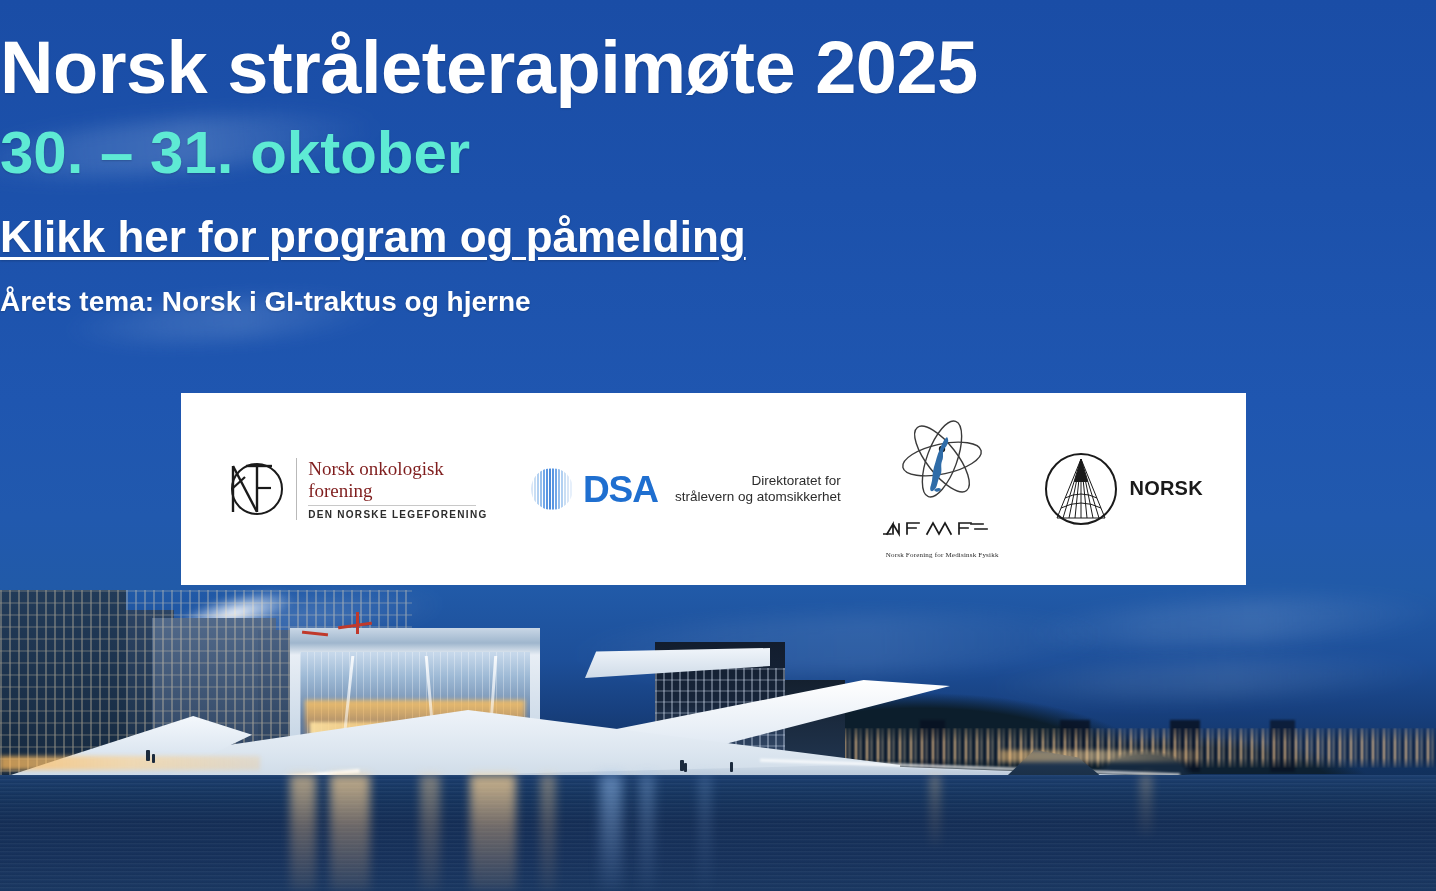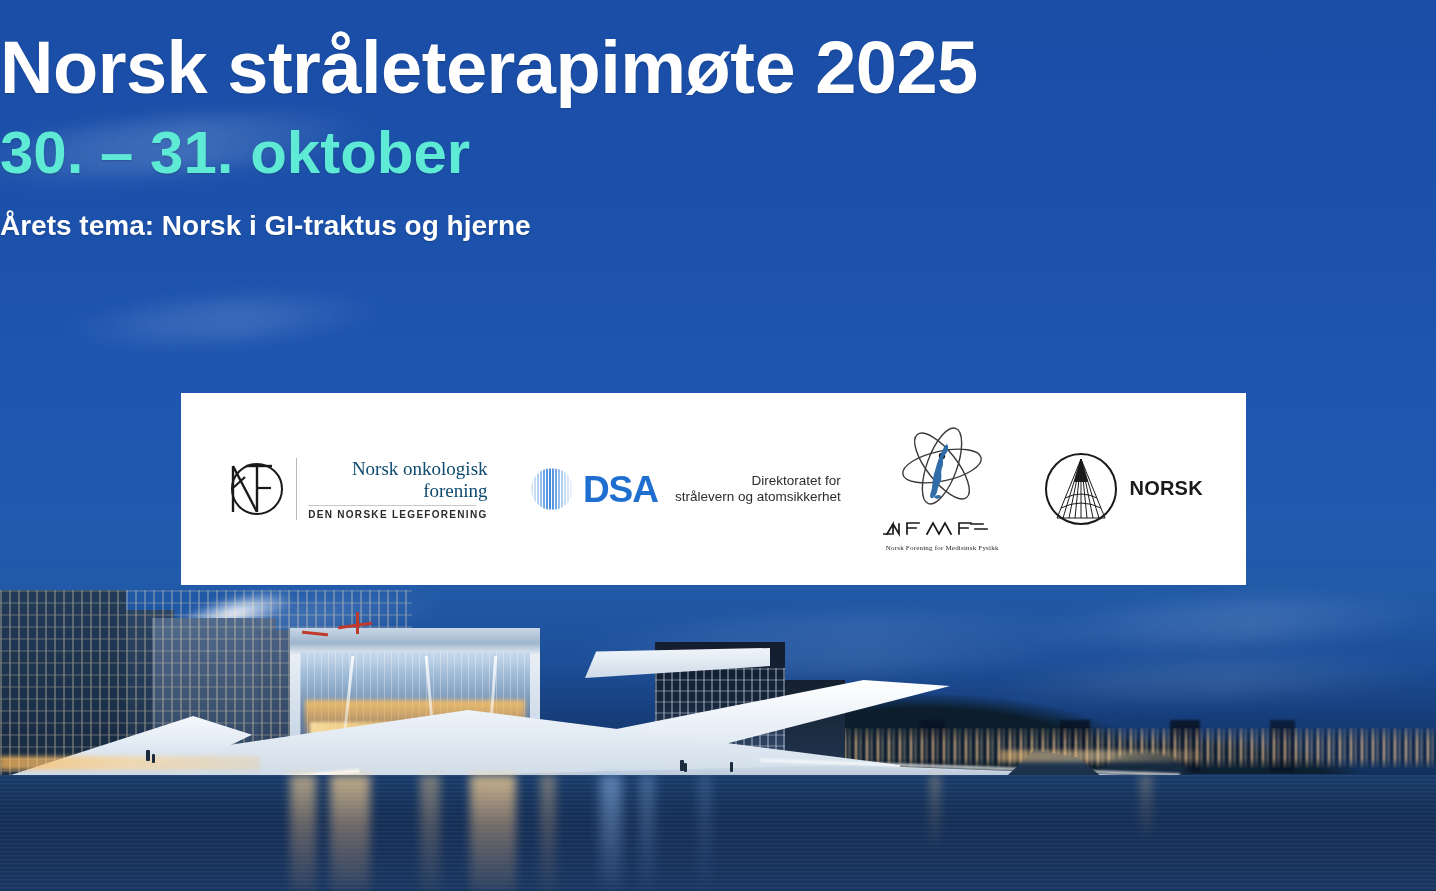--- a/index.html
+++ b/index.html
@@ -292,32 +292,32 @@
     background:#ffffff;
     display:flex; align-items:center; justify-content:space-around;
     padding:0 22px;
   }
   .logo { display:flex; align-items:center; }
 
   
   .nof { gap:10px; }
   .nof-mark { width:62px; height:62px; flex:none; }
   .nof-txt { display:flex; flex-direction:column; justify-content:center; border-left:1px solid #b9b9b9; padding-left:11px; }
-  .nof-l1 { font-family:"Liberation Serif", serif; font-size:19px; color:#0c4a6e; line-height:1.12; white-space:nowrap;text-align:right;}
+  .nof-l1 { font-family:"Liberation Serif", serif; font-size:19px; color:#7f1d1d; line-height:1.12; white-space:nowrap;}
   .nof-rule { border-top:1px solid #c8c8c8; margin:4px 0 3px; width:168px; }
   .nof-l2 { font-size:10px; font-weight:700; letter-spacing:1.3px; color:#2b2b2b; white-space:nowrap;}
 
   
   .dsa { gap:9px;text-align:right; }
   .dsa-mark { width:44px; height:44px; flex:none; }
   .dsa-word { font-size:37px; font-weight:700; color:#1f6fd0; letter-spacing:-1px; line-height:1; }
   .dsa-sub { font-size:13.5px; color:#2c2c2c; line-height:1.2; white-space:nowrap; margin-left:8px; }
 
   
-  .nfmf { flex-direction:column; align-items:center; gap:6px; }
+  .nfmf { flex-direction:column; align-items:center; gap:13px; }
   .nfmf-mark { width:116px; height:86px; }
   .nfmf-word { width:118px; height:20px; }
   .nfmf-sub { font-family:"Liberation Serif", serif; font-size:7px; color:#2a2a2a; letter-spacing:.2px; white-space:nowrap; }
 
   
   .nrf { gap:12px; }
   .nrf-mark { width:74px; height:74px; flex:none; }
   .nrf-txt { font-size:20px; font-weight:700; color:#1a1a1a; line-height:1.16; letter-spacing:.2px; white-space:nowrap; }
 </style>
 </head>
@@ -391,20 +391,23 @@
     <div class="refl r6"></div>
     <div class="refl r7"></div>
     <div class="rb rb1"></div>
     <div class="rb rb2"></div>
     <div class="rb rb3"></div>
   </div>
 
   <div class="content">
     <div class="title">Norsk stråleterapimøte 2025</div>
     <div class="subtitle">30. – 31. oktober</div>
+    <div class="link-wrap">
+      <span class="link">Klikk her for program og påmelding</span>
+    </div>
     <div class="theme">Årets tema: Norsk i GI-traktus og hjerne</div>
   </div>
 
   <div class="logo-band">
 
     <div class="logo nof">
       <svg class="nof-mark" viewBox="0 0 62 62">
         <circle cx="33" cy="31" r="25" fill="none" stroke="#1a1a1a" stroke-width="2"></circle>
         <path d="M9 8 L9 54" stroke="#1a1a1a" stroke-width="2.4" fill="none"></path>
         <path d="M9 8 L33 54" stroke="#1a1a1a" stroke-width="2.4" fill="none"></path>

